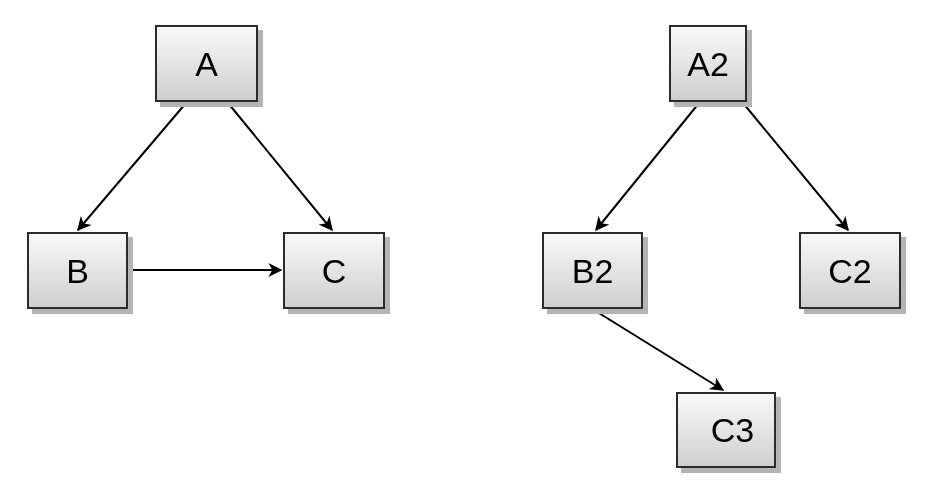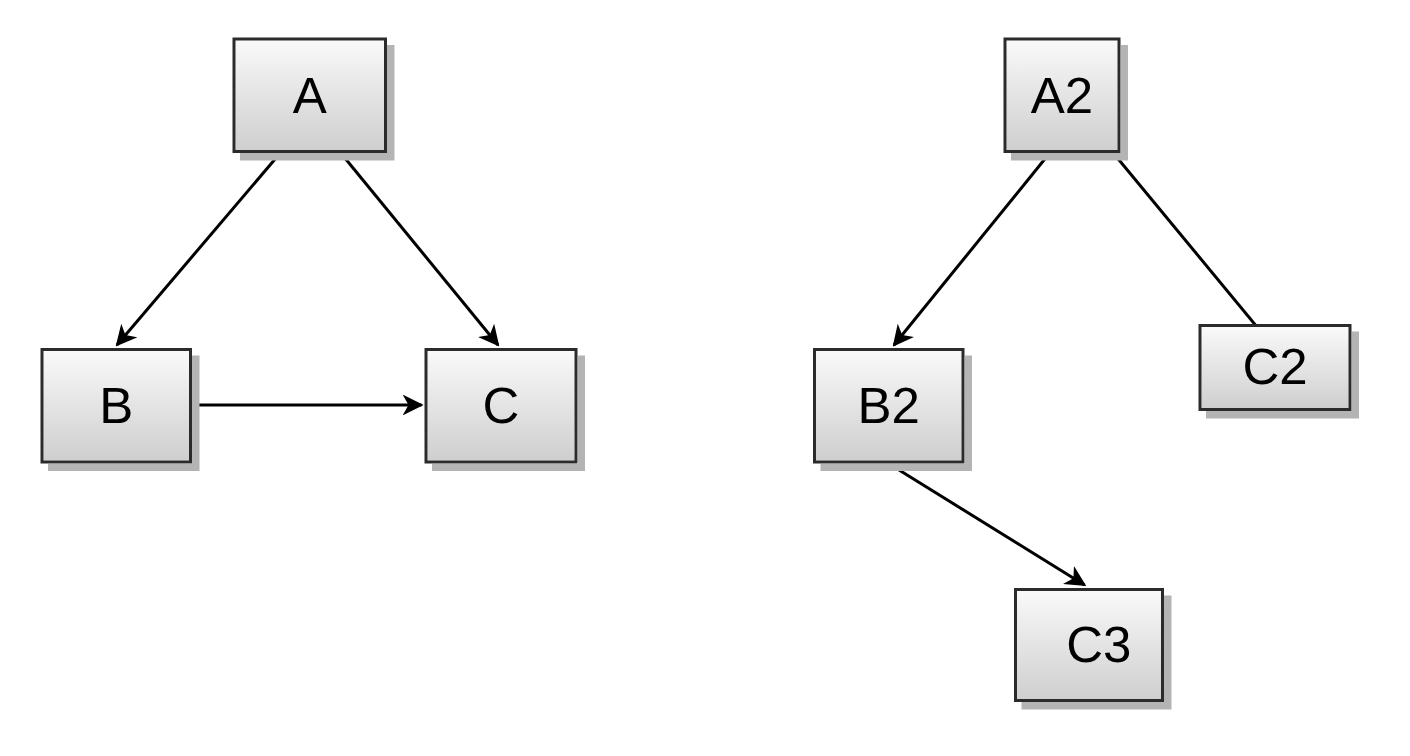--- a/index.html
+++ b/index.html
@@ -67,20 +67,20 @@
       </div>
       <div class="node" style="left: 283px; top: 232px; width: 102px; height: 77px; border-color: rgb(43, 43, 43); background: linear-gradient(rgb(249, 249, 249), rgb(207, 207, 207)); box-shadow: rgb(180, 180, 180) 5px 5px 0px;">
         <span class="node-label" style="color: rgb(0, 0, 0);">C</span>
       </div>
       <div class="node" style="left: 669px; top: 25px; width: 78px; height: 77px; border-color: rgb(43, 43, 43); background: linear-gradient(rgb(249, 249, 249), rgb(207, 207, 207)); box-shadow: rgb(180, 180, 180) 5px 5px 0px;">
         <span class="node-label" style="color: rgb(0, 0, 0);">A2</span>
       </div>
       <div class="node" style="left: 542px; top: 232px; width: 101px; height: 77px; border-color: rgb(43, 43, 43); background: linear-gradient(rgb(249, 249, 249), rgb(207, 207, 207)); box-shadow: rgb(180, 180, 180) 5px 5px 0px;">
         <span class="node-label" style="color: rgb(0, 0, 0);">B2</span>
       </div>
-      <div class="node" style="left: 799px; top: 216px; width: 102px; height: 58px; border-color: rgb(43, 43, 43); background: linear-gradient(rgb(249, 249, 249), rgb(207, 207, 207)); box-shadow: rgb(180, 180, 180) 5px 5px 0px;">
+      <div class="node" style="left: 799px; top: 232px; width: 102px; height: 77px; border-color: rgb(43, 43, 43); background: linear-gradient(rgb(249, 249, 249), rgb(207, 207, 207)); box-shadow: rgb(180, 180, 180) 5px 5px 0px;">
         <span class="node-label" style="color: rgb(0, 0, 0);">C2</span>
       </div>
       <div class="node" style="left: 676px; top: 392px; width: 100px; height: 76px; border-color: rgb(43, 43, 43); background: linear-gradient(rgb(249, 249, 249), rgb(207, 207, 207)); box-shadow: rgb(180, 180, 180) 5px 5px 0px; padding-left: 13px;">
         <span class="node-label" style="color: rgb(0, 0, 0);">C3</span>
       </div>
     </div>
 </div>
 
 </body></html>

